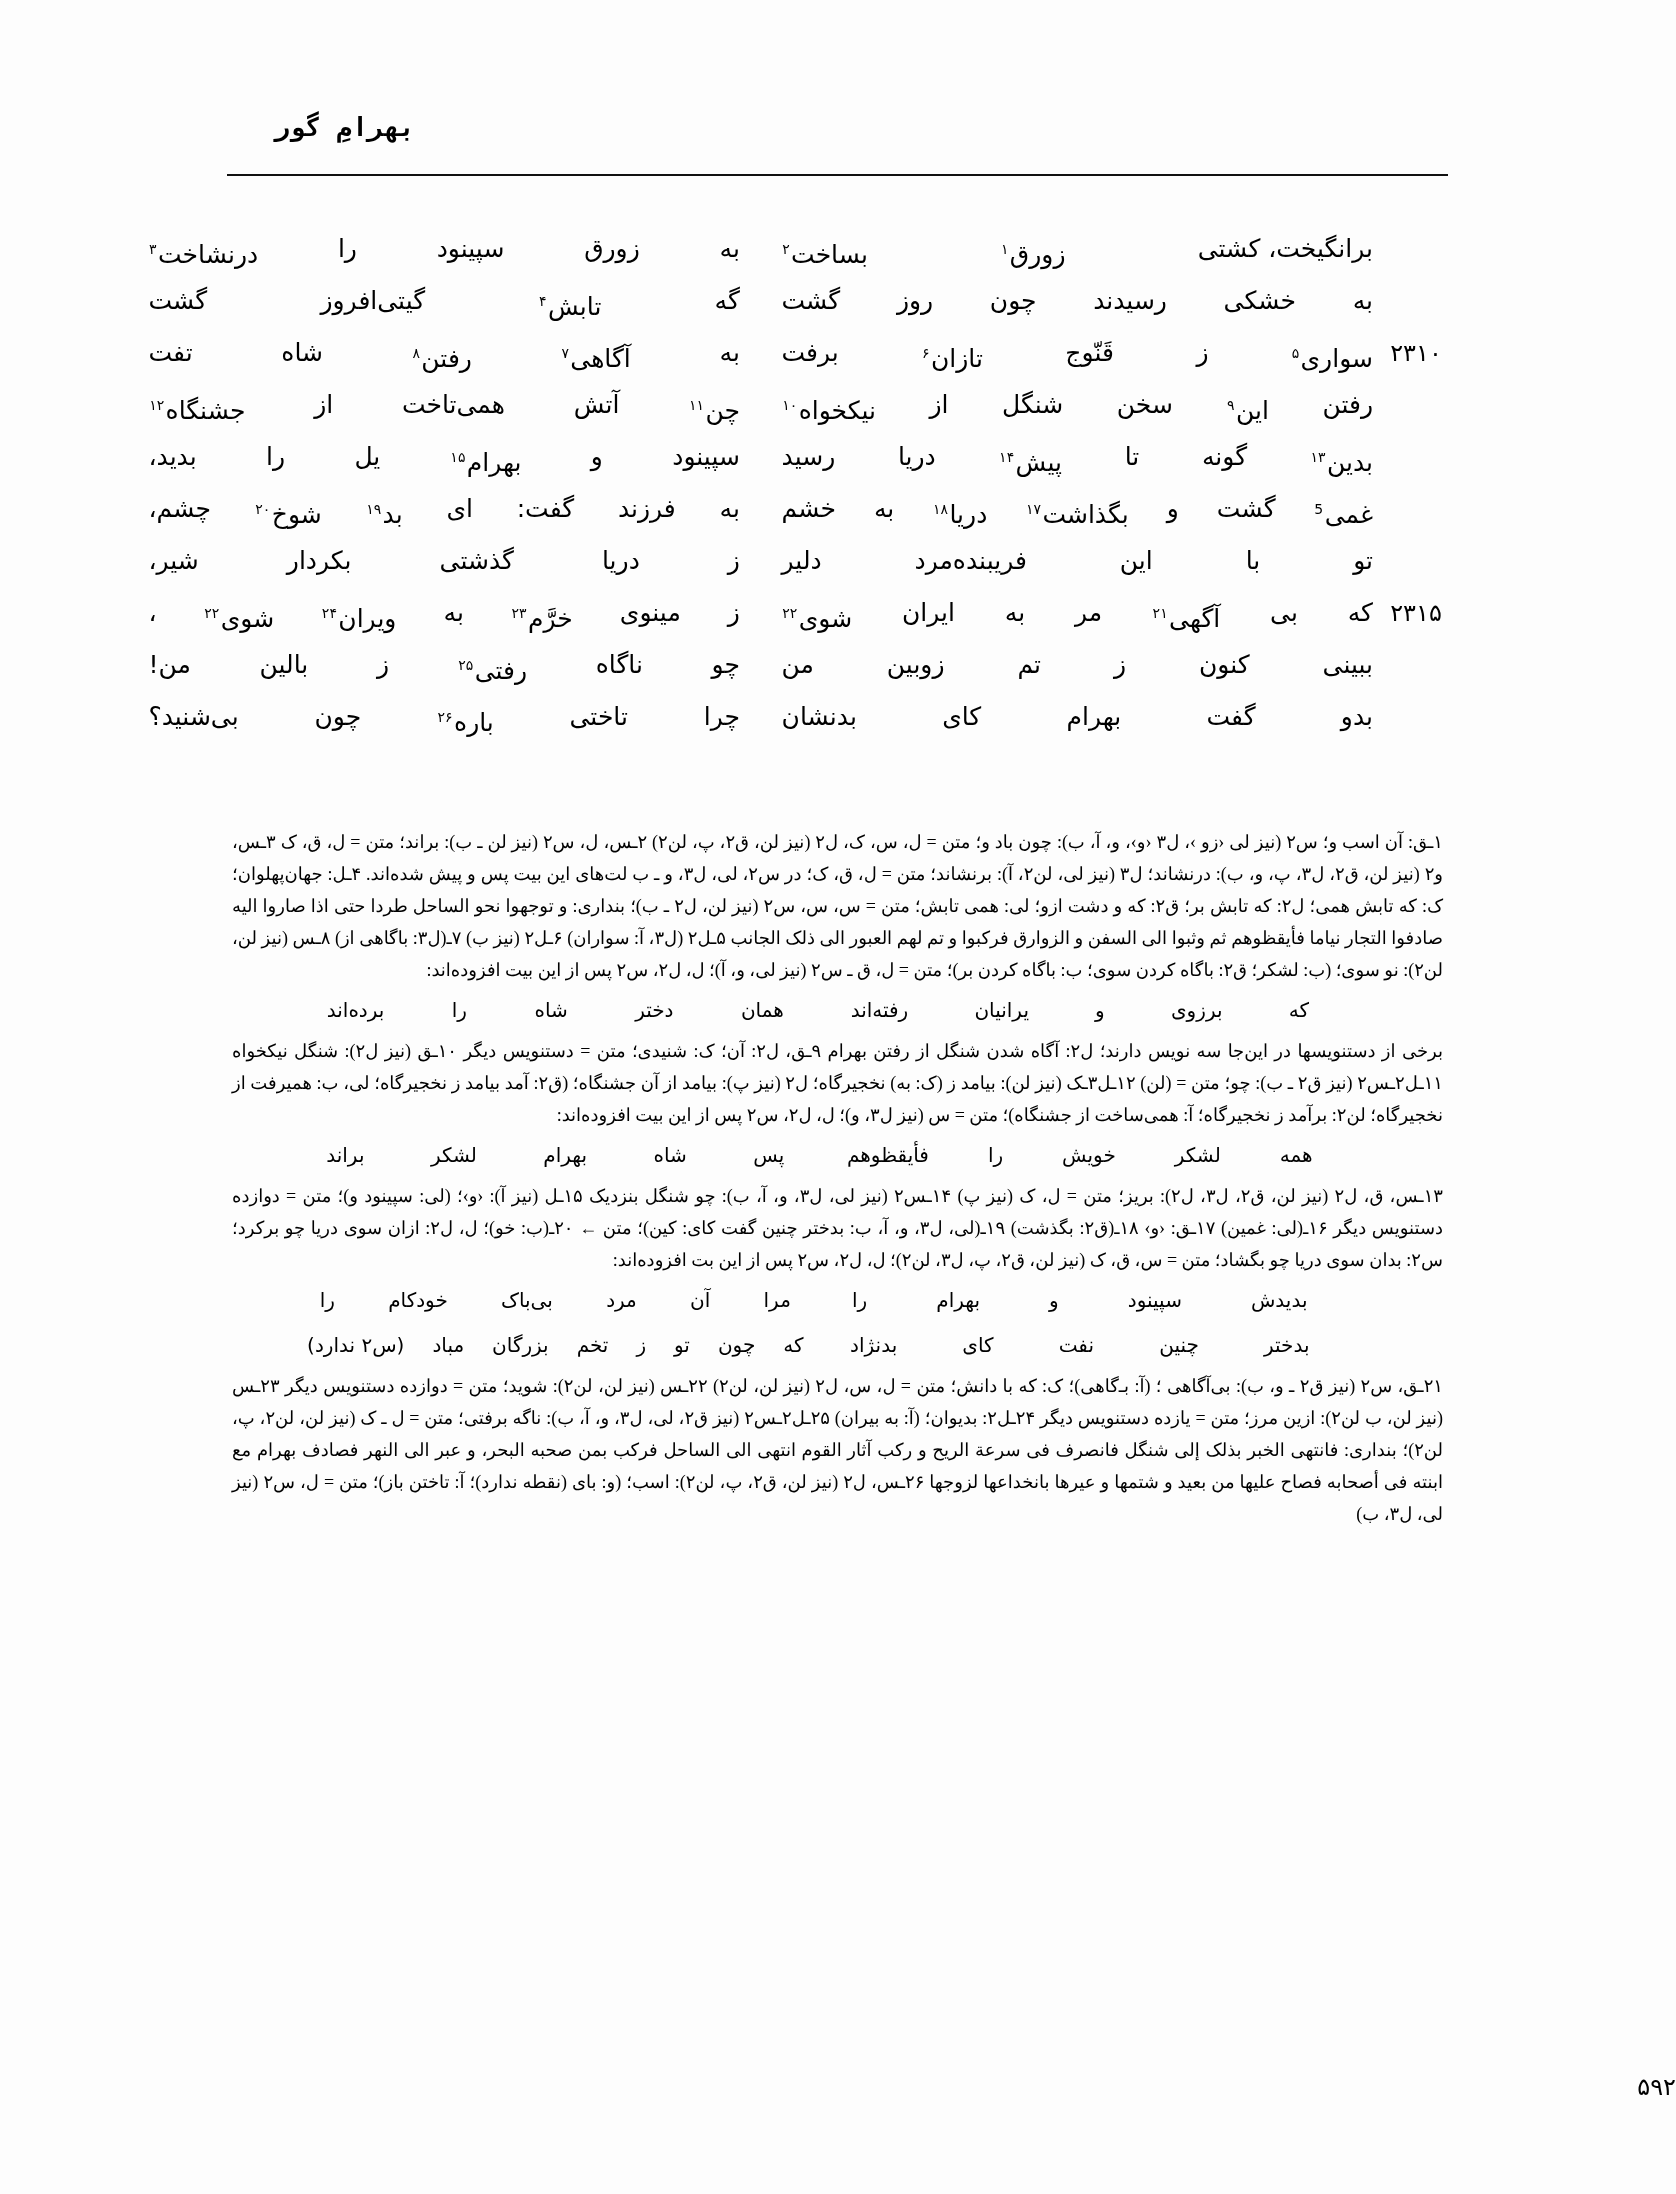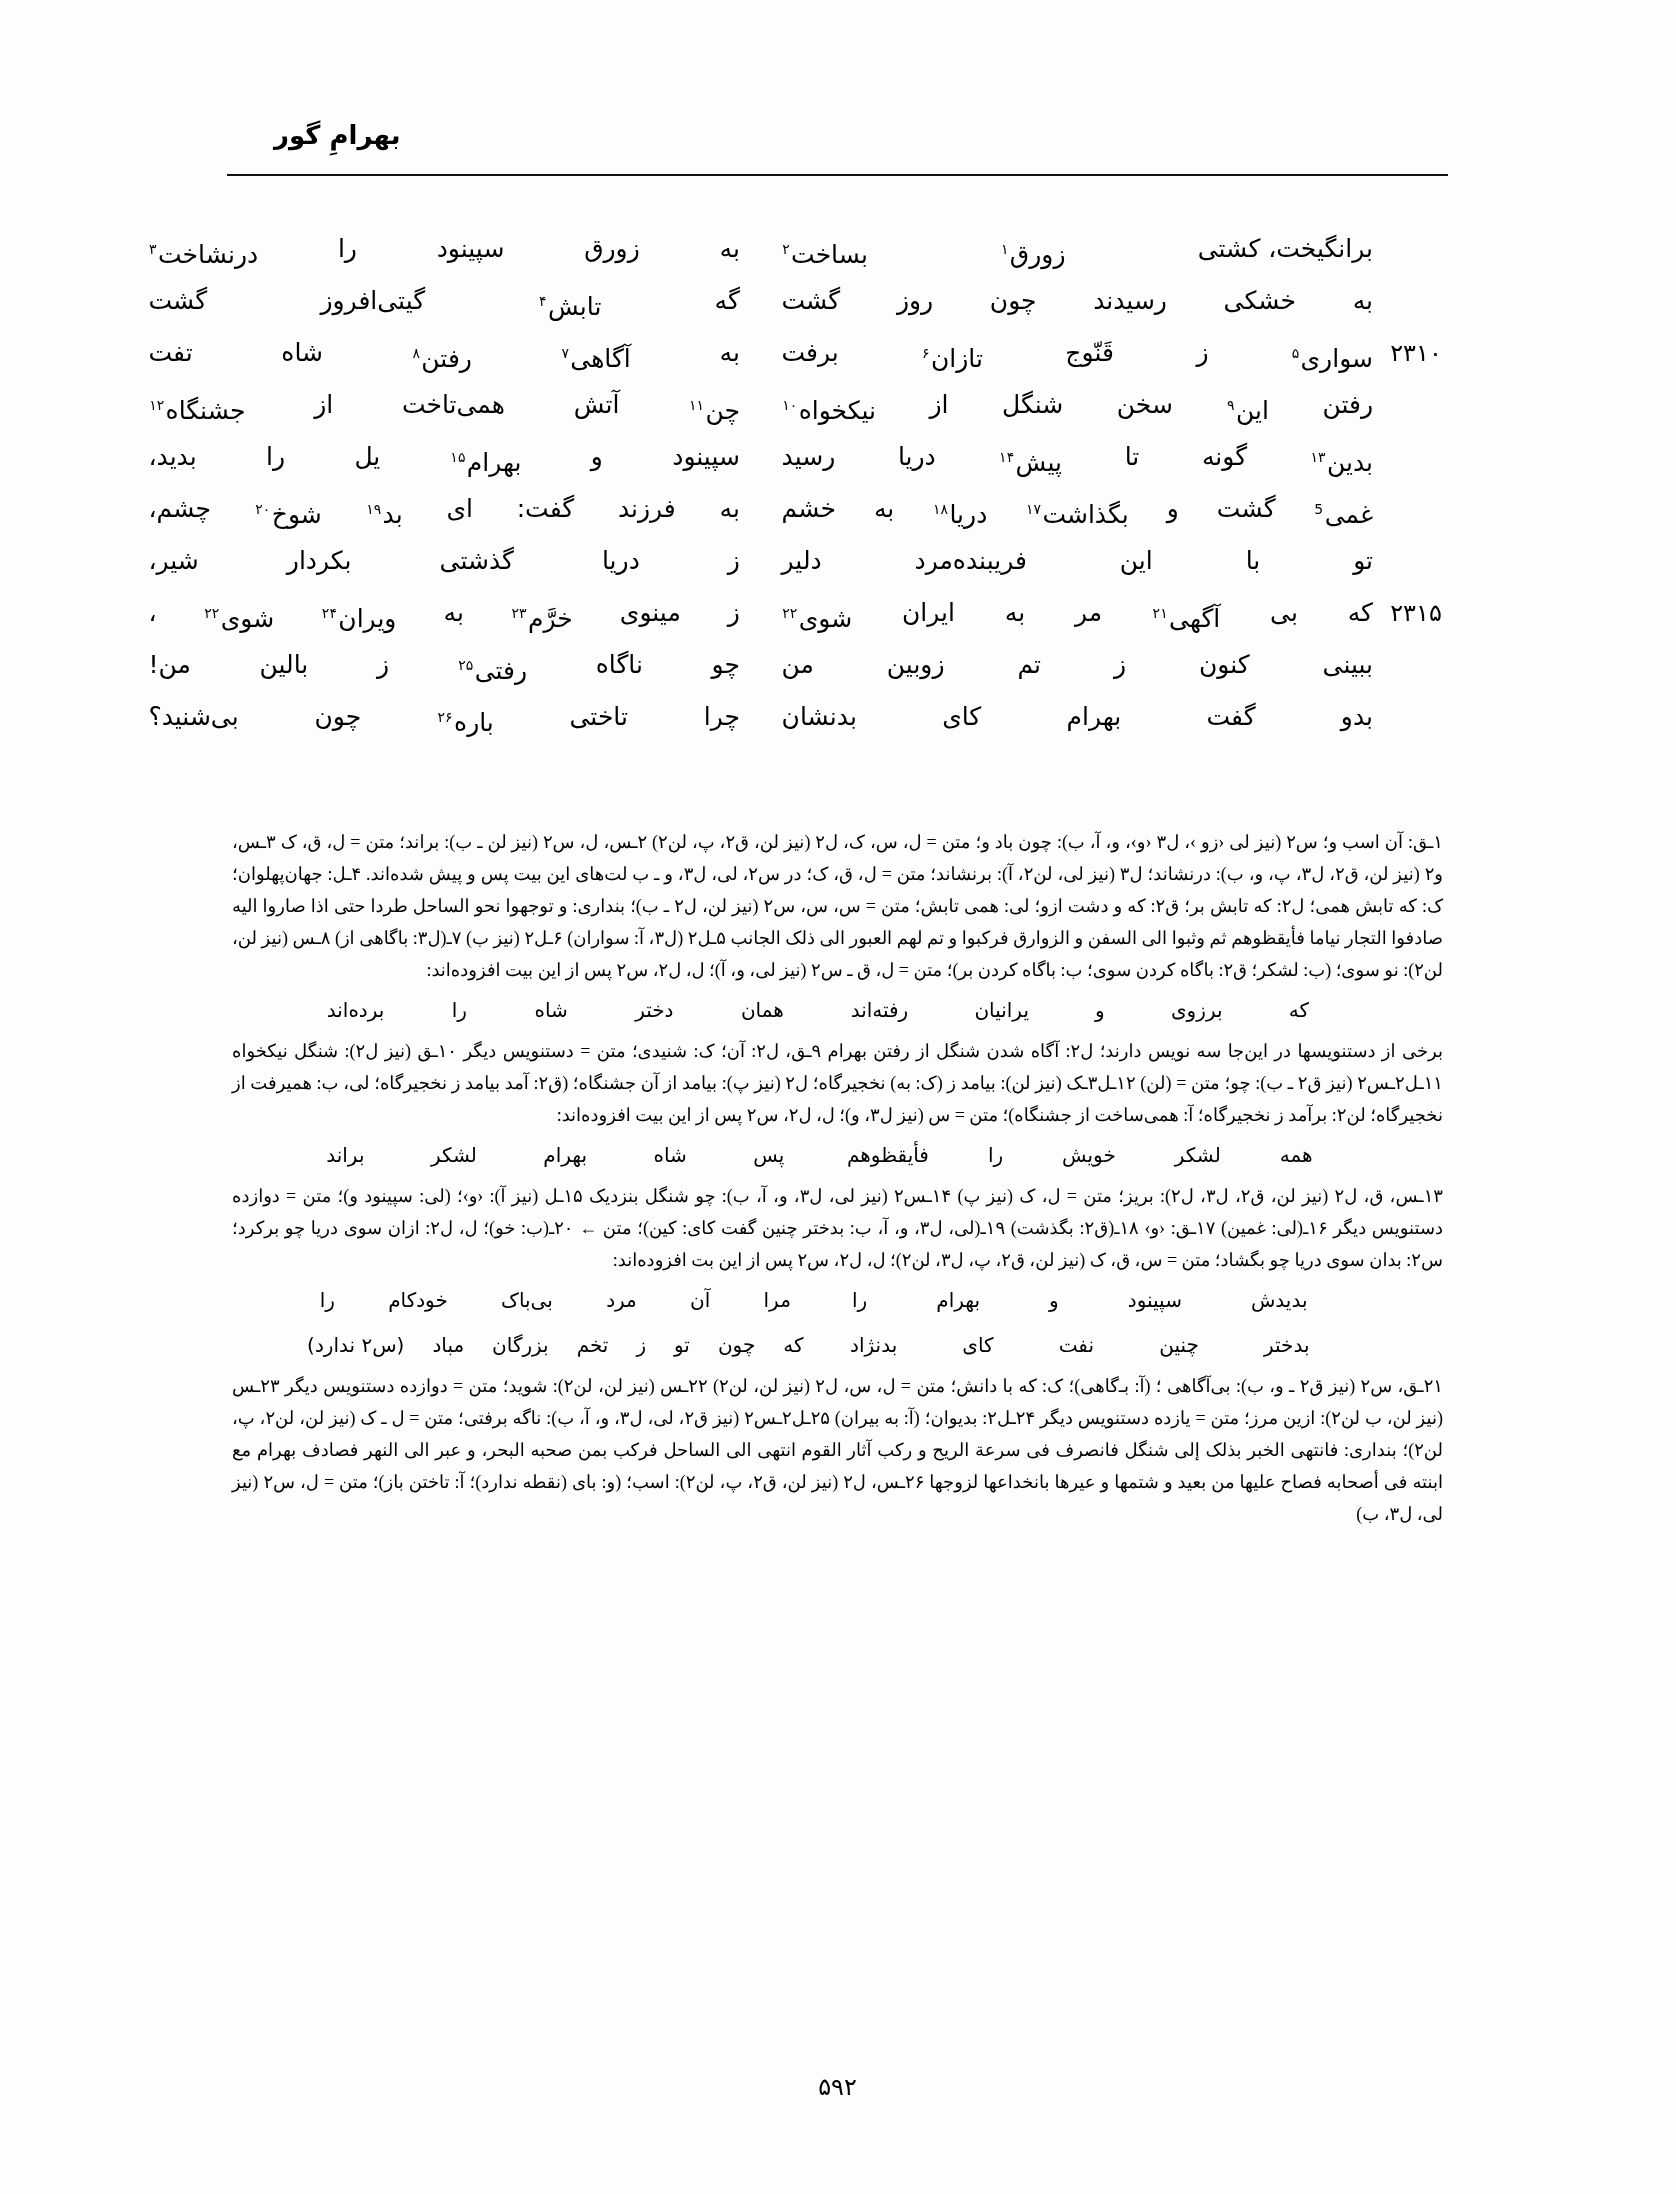--- a/index.html
+++ b/index.html
@@ -17,24 +17,25 @@
     width: 1677px;
     height: 2194px;
     background: #fdfdfd;
     overflow: hidden;
     box-sizing: border-box;
   }
 
   
   .runhead-wrap {
     position: absolute;
-    top: 122px;
+    top: 116px;
     right: 236px;
     left: 236px;
     height: 61px;
+    font-family: Liberation Mono, monospace;
   }
   .runhead {
     text-align: left;
     padding-left: 39px;
     font-size: 26px;
     font-weight: bold;
     letter-spacing: 0.3px;
     line-height: 1;
     direction: rtl;
     white-space: nowrap;
@@ -129,21 +130,20 @@
     display: flex;
     justify-content: space-around;
   }
 
   
   .folio {
     position: absolute;
     left: 0;
     right: 0;
     top: 2073px;
-    text-align: center;
     font-size: 24px;
     direction: rtl;
   }
 </style>
 </head>
 <body>
 
 <div class="page">
 
   <div class="runhead-wrap">

